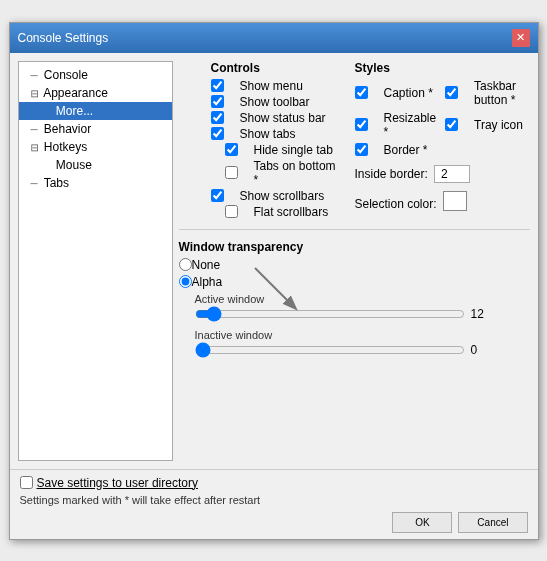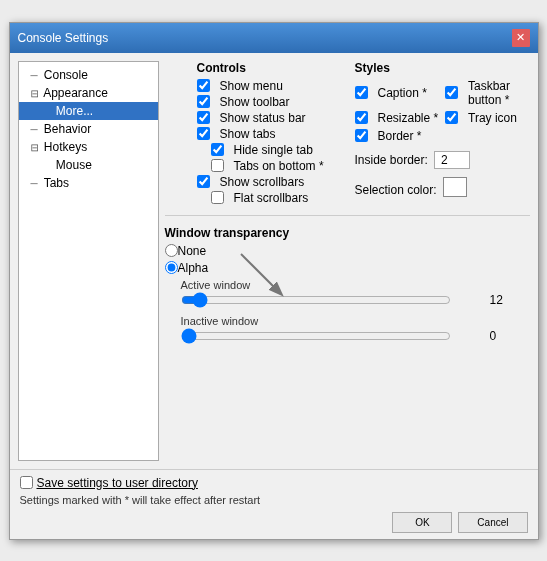--- a/index.html
+++ b/index.html
@@ -42,21 +42,21 @@
 
     .main-content {
       display: flex;
       flex-direction: row;
       padding: 8px;
       gap: 6px;
     }
 
     
     .sidebar {
-      width: 141px;
+      width: 155px;
       min-height: 400px;
       border: 1px solid #aaa;
       background: white;
       padding: 4px 0;
       font-size: 12px;
     }
 
     .tree-item {
       padding: 2px 4px;
       cursor: pointer;
@@ -103,21 +103,21 @@
       margin-left: 32px;
     }
 
     .styles-section {
       width: 175px;
     }
 
     .checkbox-row {
       display: flex;
       align-items: center;
-      gap: 10px;
+      gap: 16px;
       margin-bottom: 2px;
     }
 
     .checkbox-row input[type="checkbox"] {
       width: 13px;
       height: 13px;
       margin: 0;
     }
 
     .indent-checkbox {
@@ -192,21 +192,20 @@
     }
 
     .slider-row input[type="range"] {
       width: 270px;
       height: 14px;
     }
 
     .slider-value {
       font-size: 12px;
       min-width: 20px;
-      margin-left: 33px;
     }
 
     
     .color-key-section {
       margin-top: 6px;
     }
 
     .color-key-row {
       display: flex;
       align-items: center;

